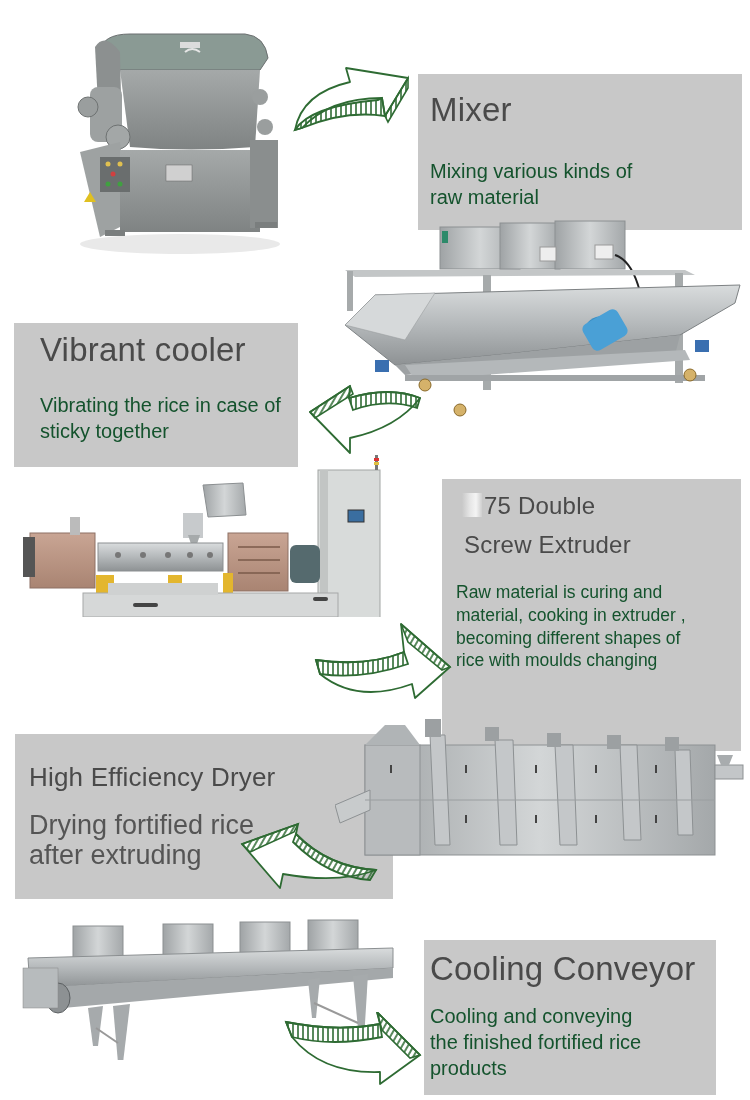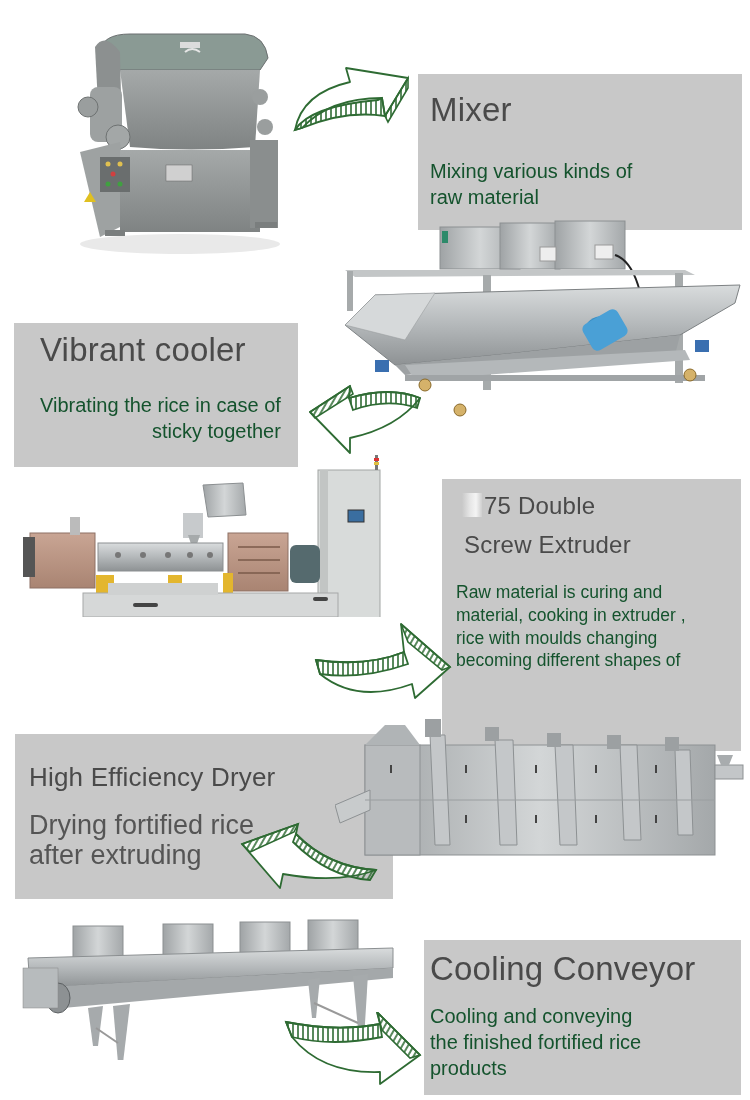--- a/index.html
+++ b/index.html
@@ -89,21 +89,21 @@
 </div>
 
 <div class="box" style="left:418px; top:33px; width:324px; height:156px;">
   <div class="title" style="left:12px; top:17px; font-size:33px;">Mixer</div>
   <div class="desc" style="left:12px; top:85px; font-size:20px;">
     <span>Mixing various kinds of</span>
     <span>raw material</span>
   </div>
 </div>
 
-<div class="box" style="left:14px; top:282px; width:284px; height:144px;text-align:right;">
+<div class="box" style="left:14px; top:282px; width:284px; height:144px;">
   <div class="title" style="left:26px; top:8px; font-size:33px;">Vibrant cooler</div>
   <div class="desc" style="left:26px; top:70px; font-size:20px;">
     <span>Vibrating the rice in case of</span>
     <span>sticky together</span>
   </div>
 </div>
 
 <div class="machine" style="left:345px; top:215px; width:400px; height:205px;">
   <svg viewBox="0 0 400 205">
 
@@ -196,22 +196,22 @@
 </div>
 
 <div class="box" style="left:442px; top:438px; width:299px; height:272px;">
   <div class="title" style="left:20px; top:13px; font-size:24px;">
     <span class="blur"></span><span>75 Double</span>
   </div>
   <div class="title" style="left:22px; top:52px; font-size:24px;">Screw Extruder</div>
   <div class="desc" style="left:14px; top:102px; font-size:17.5px; line-height:1.3;">
     <span>Raw material is curing and</span>
     <span>material, cooking in extruder ,</span>
+    <span>becoming different shapes of</span>
     <span>rice with moulds changing</span>
-    <span>becoming different shapes of</span>
   </div>
 </div>
 
 <div class="arrow" style="left:312px; top:622px; width:140px; height:78px;">
   <svg viewBox="0 0 140 78">
     <path d="M4 38 Q55 45 92 30 L89 2 L138 45 L103 76 L100 62 Q45 82 8 52 Z" fill="#fff" stroke="#2e6b33" stroke-width="1.8" stroke-linejoin="round"></path>
     <path d="M4 38 Q55 45 92 30 L96 42 Q50 58 8 52 Z" fill="url(#hatch)" stroke="#2e6b33" stroke-width="1.8"></path>
     <path d="M89 2 L138 45 L130 48 L96 20 Z" fill="url(#hatch2)" stroke="#2e6b33" stroke-width="1.6"></path>
   </svg>
 </div>
@@ -292,21 +292,21 @@
       <path d="M70 90 L85 88 L80 128 L75 128 Z"></path>
       <path d="M95 88 L112 86 L105 145 L100 145 Z"></path>
       <path d="M290 62 L302 60 L298 100 L294 100 Z"></path>
       <path d="M335 58 L350 56 L346 122 L341 122 Z"></path>
     </g>
     <line x1="78" y1="110" x2="100" y2="125" stroke="#999" stroke-width="2"></line>
     <line x1="296" y1="85" x2="340" y2="105" stroke="#999" stroke-width="2"></line>
   </svg>
 </div>
 
-<div class="box" style="left:424px; top:899px; width:317px; height:155px;padding-left:12px;">
+<div class="box" style="left:424px; top:899px; width:292px; height:155px;padding-left:12px;">
   <div class="title" style="left:6px; top:10px; font-size:33px;">Cooling Conveyor</div>
   <div class="desc" style="left:6px; top:63px; font-size:20px; line-height:1.3;">
     <span>Cooling and conveying</span>
     <span>the finished fortified rice</span>
     <span>products</span>
   </div>
 </div>
 
 <div class="arrow" style="left:282px; top:1012px; width:140px; height:76px;">
   <svg viewBox="0 0 140 76">

